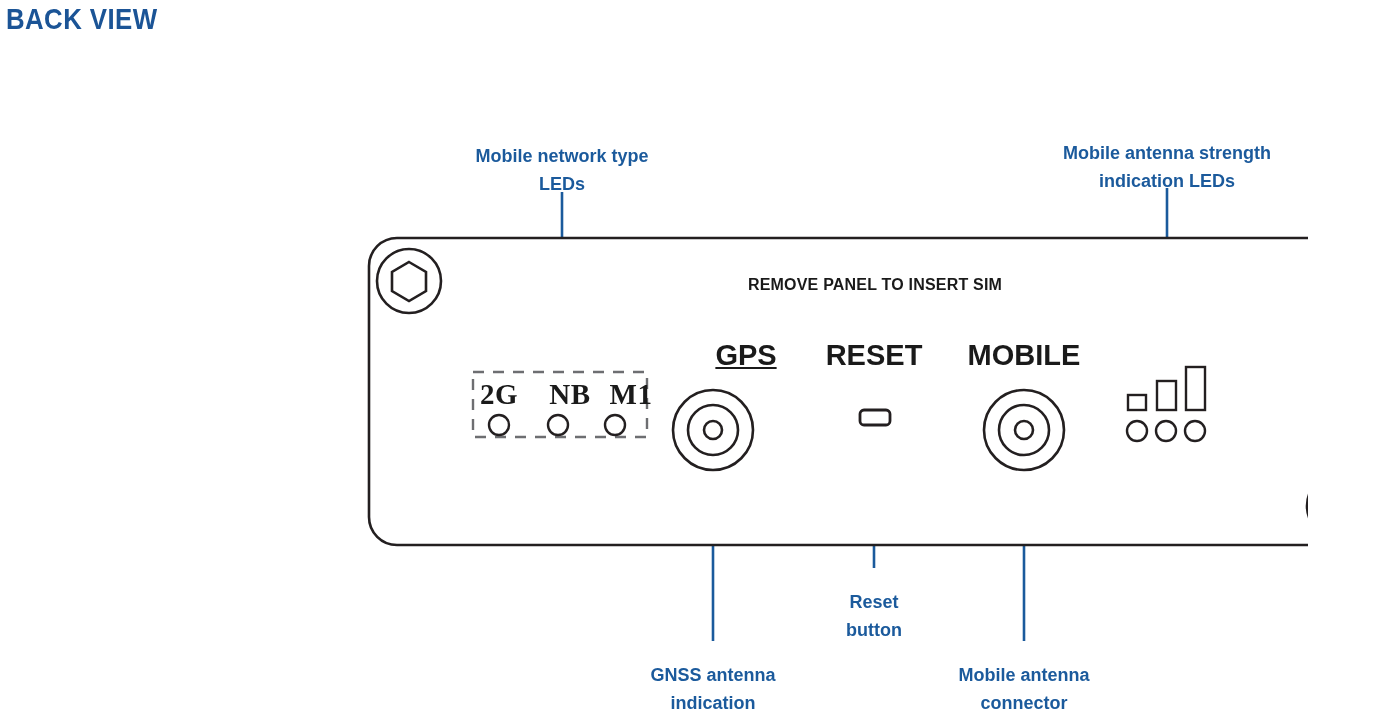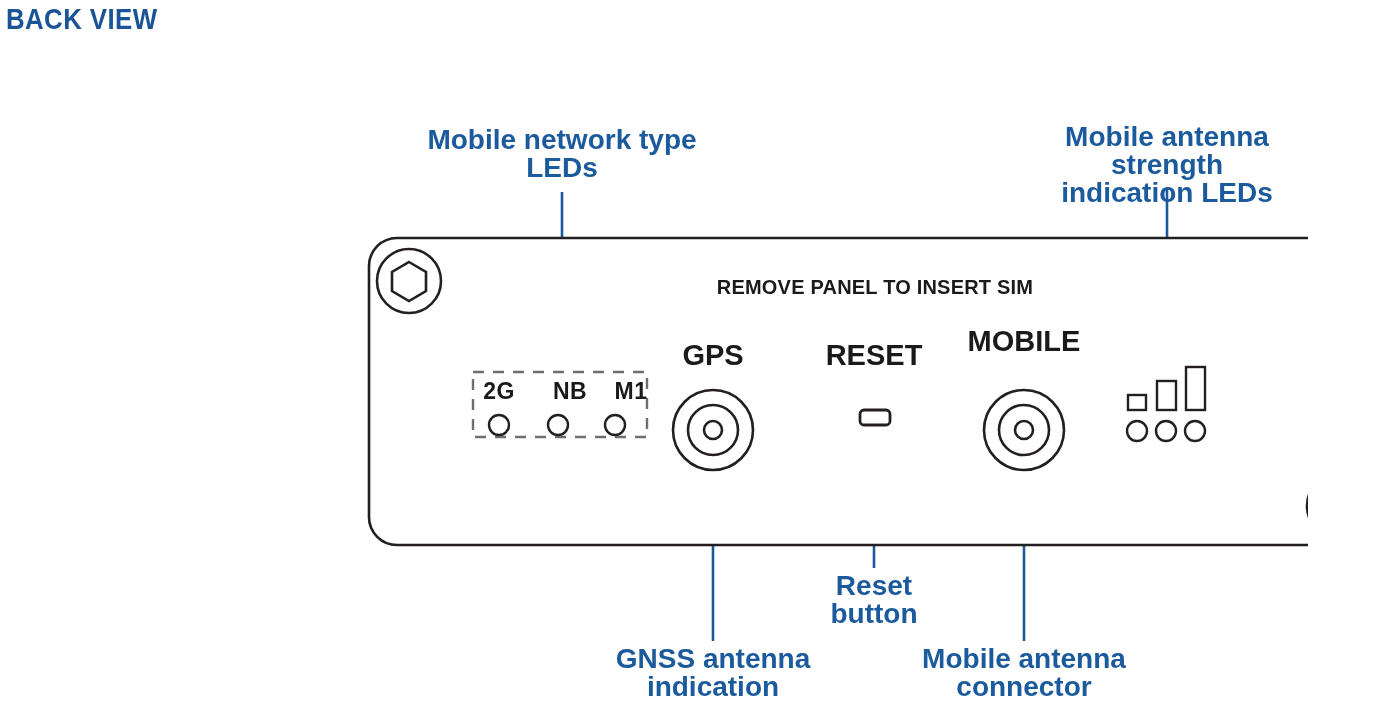--- a/index.html
+++ b/index.html
@@ -38,43 +38,45 @@
     color: #1b5496;
     transform: scaleX(0.86);
     transform-origin: left top;
     white-space: nowrap;
   }
   .callout {
     position: absolute;
     color: #1b5a9c;
     font-family: "Liberation Sans", sans-serif;
     font-weight: bold;
-    font-size: 28px;
+    font-size: 18px;
     line-height: 28px;
     text-align: center;
     white-space: pre-line;
+    margin-top: 16px;
   }
   .panel-text {
     position: absolute;
     color: #1a1a1a;
     font-family: "Liberation Sans", sans-serif;
     font-weight: bold;
     text-align: center;
     white-space: nowrap;
   }
   .sim-text {
-    font-size: 20px;
+    font-size: 16px;
     letter-spacing: 0.2px;
   }
   .port-label {
     font-size: 29px;
   }
   .led-label {
-    font-size: 23px;
+    font-size: 29px;
     letter-spacing: 0.5px;
+    font-family: Liberation Serif, serif;
   }
 </style>
 </head>
 <body>
 
 <div id="stage">
 
   <div class="view-title">BACK VIEW</div>
 
   <svg id="diagram-svg" viewBox="0 0 1400 712" xmlns="http://www.w3.org/2000/svg">
@@ -129,25 +131,25 @@
 
     <g fill="none" stroke="#231f20" stroke-width="2.4">
       <circle cx="1137" cy="431" r="10"></circle>
       <circle cx="1166" cy="431" r="10"></circle>
       <circle cx="1195" cy="431" r="10"></circle>
     </g>
   </svg>
 
   <div class="panel-text sim-text" style="left:675px; top:276px; width:400px;">REMOVE PANEL TO INSERT SIM</div>
 
-  <div class="panel-text port-label" style="left:633px; top:339px; width:160px;">GPS</div>
+  <div class="panel-text port-label" style="left:666px; top:339px; width:160px;text-decoration:underline;">GPS</div>
 
   <div class="panel-text port-label" style="left:794px; top:339px; width:160px;">RESET</div>
 
-  <div class="panel-text port-label" style="left:934px; top:325px; width:180px;">MOBILE</div>
+  <div class="panel-text port-label" style="left:934px; top:339px; width:180px;">MOBILE</div>
 
   <div class="panel-text led-label" style="left:469px; top:378px; width:60px;">2G</div>
 
   <div class="panel-text led-label" style="left:540px; top:378px; width:60px;">NB</div>
 
   <div class="panel-text led-label" style="left:601px; top:378px; width:60px;">M1</div>
 
   <div class="callout" style="left:402px; top:126px; width:320px;">Mobile network type
 LEDs</div>
 

